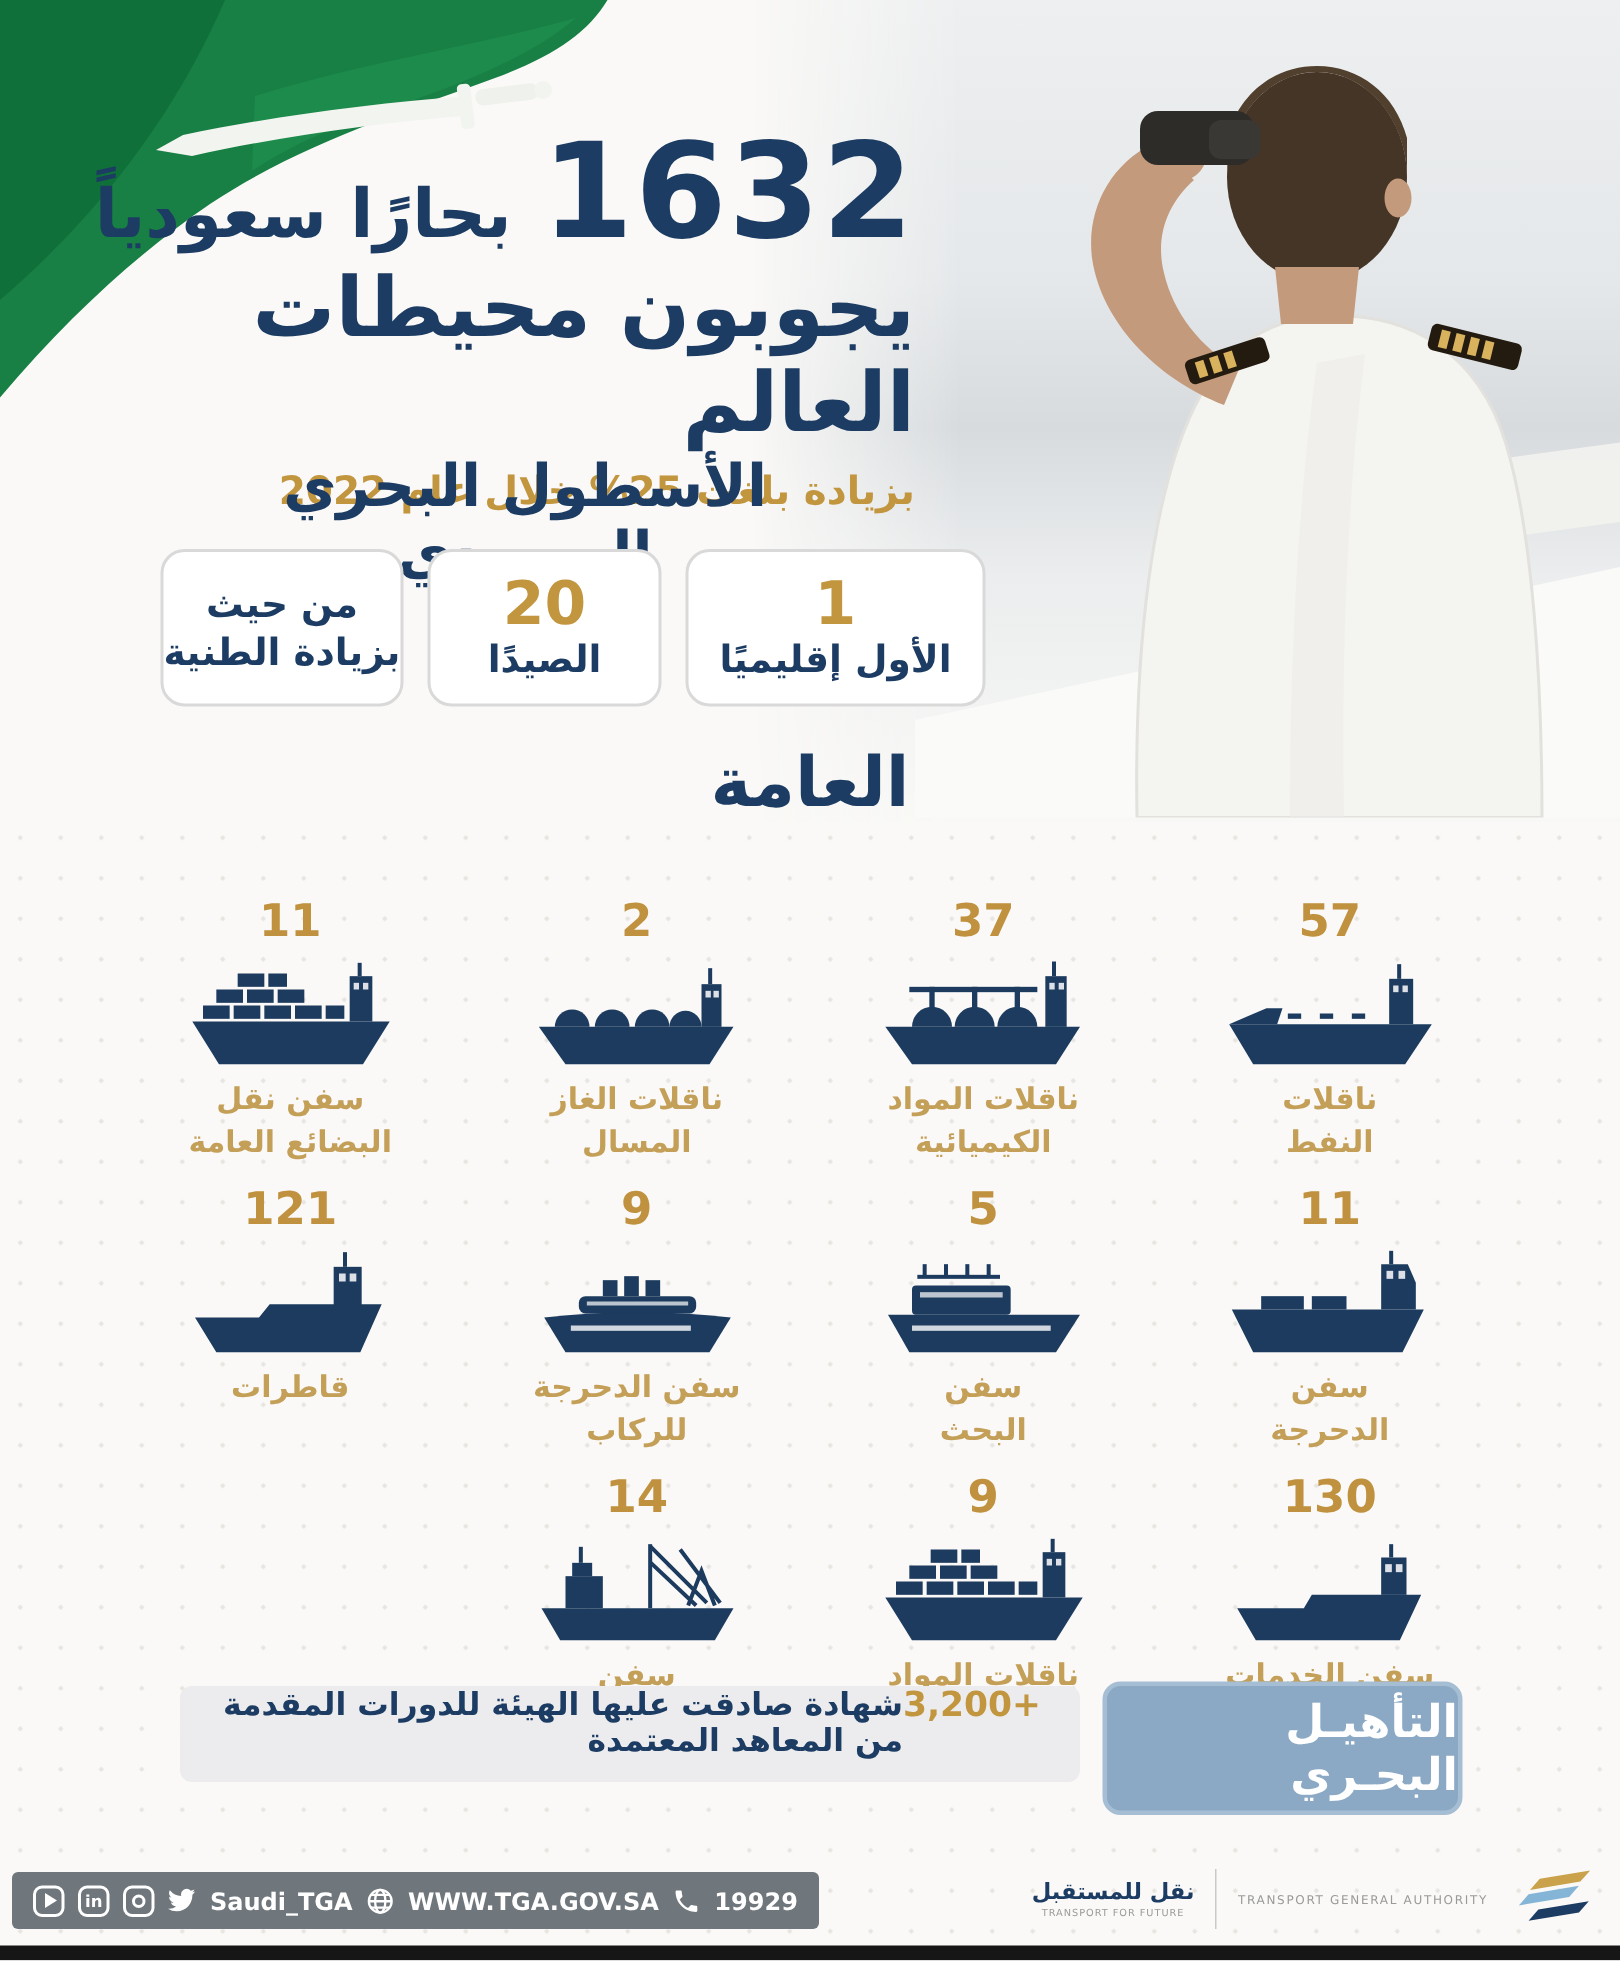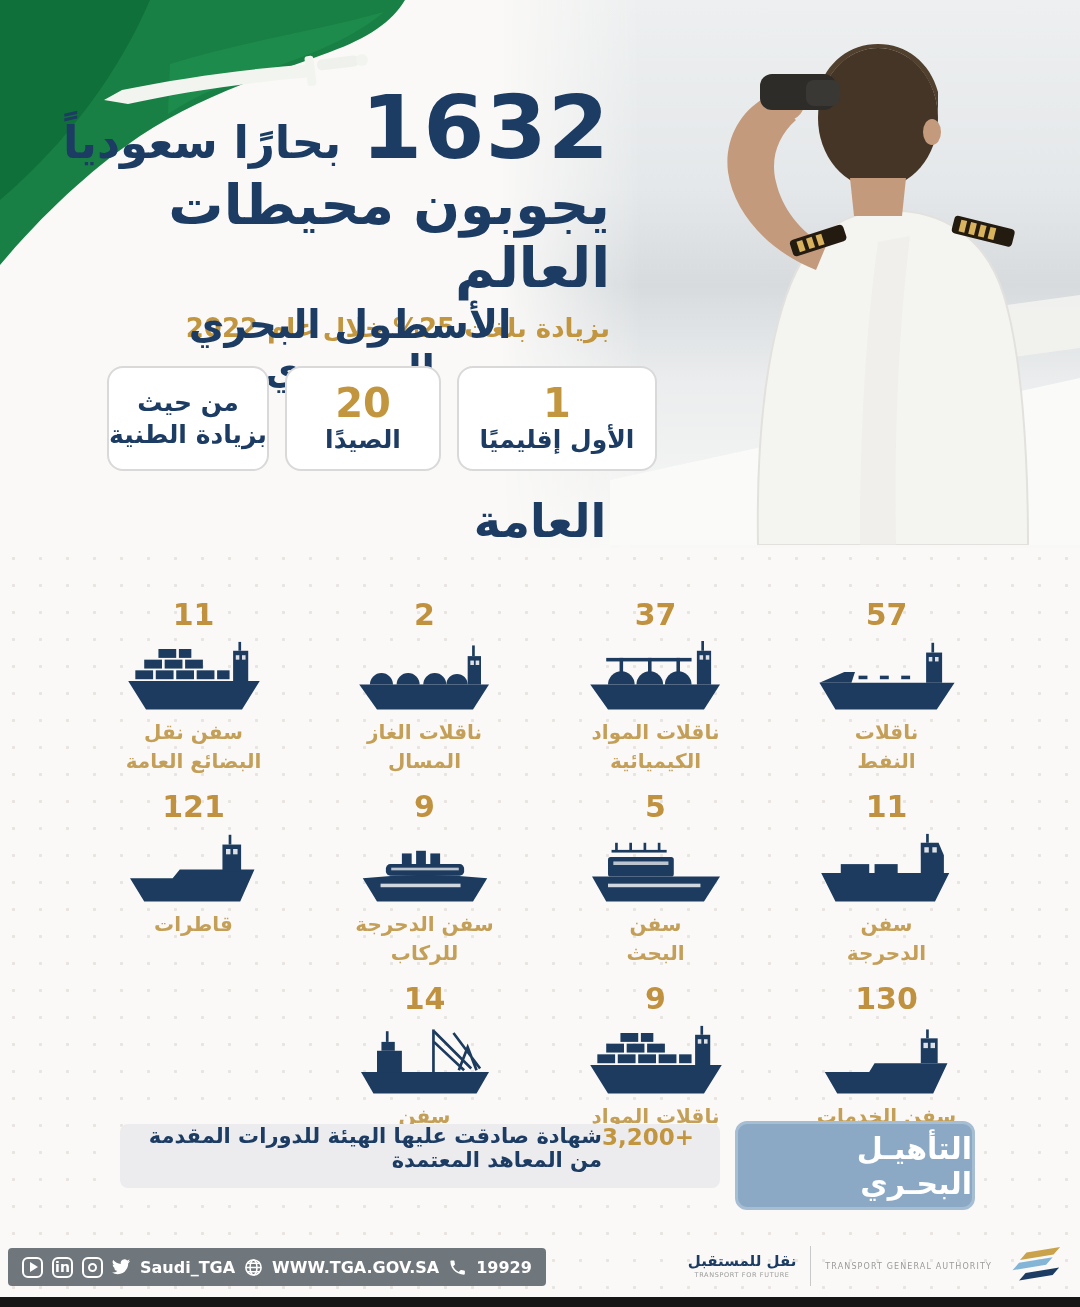--- a/index.html
+++ b/index.html
@@ -65,21 +65,21 @@
                 font-size:30px; font-weight:bold; direction:rtl; }
 
   
   .social-bar { position:absolute; left:8px; top:1248px; height:38px; background:#70777c;
                 border-radius:4px; display:flex; align-items:center; gap:9px; padding:0 14px;
                 color:#ffffff; font-weight:bold; font-size:16px; }
   .sq { width:21px; height:21px; border:2px solid #fff; border-radius:6px; display:flex;
         align-items:center; justify-content:center; flex:0 0 auto; }
   .tri { width:0; height:0; border-left:8px solid #fff; border-top:5px solid transparent;
          border-bottom:5px solid transparent; margin-left:2px; }
-  .in-glyph { font-size:14px; font-weight:bold; line-height:1; }
+  .in-glyph { font-size:11px; font-weight:bold; line-height:1; }
   .ig-circle { width:9px; height:9px; border:2px solid #fff; border-radius:50%; }
   .sb-icon { width:19px; height:19px; flex:0 0 auto; }
   .sb-icon svg { width:100%; height:100%; display:block; }
 
   .brand { position:absolute; right:18px; top:1236px; height:60px; display:flex; direction:rtl;
            align-items:center; gap:14px; }
   .logo-mark { width:56px; height:40px; }
   .brand-block { display:flex; flex-direction:column; align-items:center; line-height:1.1; }
   .authority-ar { color:#1c3c63; font-size:24px; font-weight:bold; direction:rtl; }
   .authority-en { color:#9a9a9a; font-size:8px; letter-spacing:.14em; margin-top:3px; }

